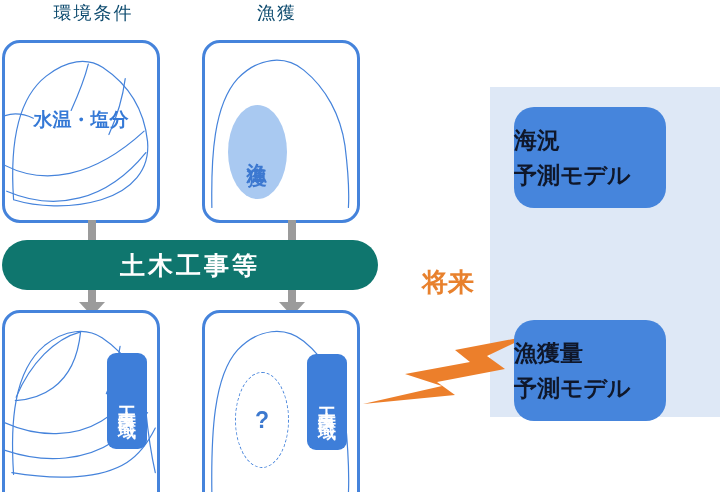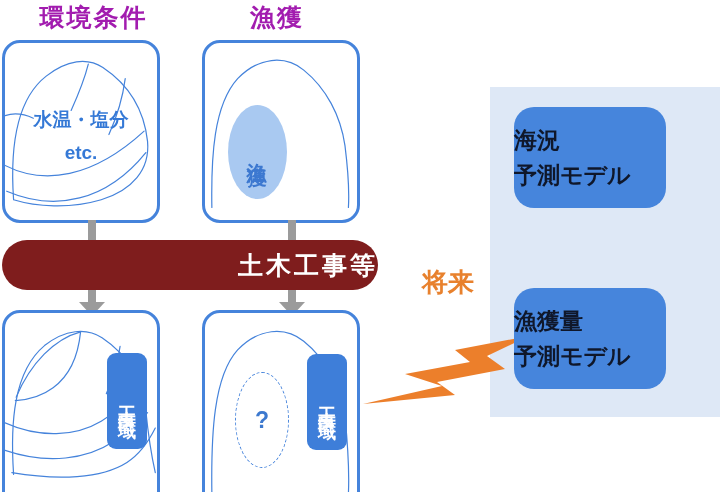--- a/index.html
+++ b/index.html
@@ -1,20 +1,20 @@
 <!DOCTYPE html>
 <html><head>
 <meta charset="utf-8">
 <style>
   html,body { margin:0; padding:0; background:#ffffff; }
   body { font-family:"Liberation Sans","DejaVu Sans",sans-serif; }
   .canvas { position:relative; width:720px; height:492px; overflow:hidden; background:#ffffff; }
   .abs { position:absolute; }
 
-  .col-title { color:#a21caf; font-weight:bold; font-size:25px; letter-spacing:2px; text-align:center; }
+  .col-title { color:#0c4a6e; font-weight:normal; font-size:18px; letter-spacing:2px; text-align:center; }
 
   .map-box { position:absolute; width:158px; background:#ffffff; border:3px solid #4583db;
              border-radius:18px; box-sizing:border-box; }
   .map-box svg { position:absolute; left:0; top:0; width:100%; height:100%; }
   .map-stroke { fill:none; stroke:#4583db; stroke-width:1.4; stroke-linecap:round; }
 
   .env-text { position:absolute; left:0; top:60px; width:100%; text-align:center;
               color:#3579d6; font-weight:bold; font-size:19px; line-height:33px; }
 
   .catch-ellipse { position:absolute; left:23px; top:62px; width:59px; height:94px;
@@ -22,39 +22,39 @@
                    display:flex; align-items:center; justify-content:center; }
   .v-text { writing-mode:vertical-rl; text-orientation:upright; }
   .catch-ellipse .v-text { color:#3c78d0; font-weight:bold; font-size:20px; letter-spacing:5px; }
 
   .connector { position:absolute; width:8px; background:#9b9b9b; }
   .arrow-head { position:absolute; width:0; height:0;
                 border-left:13px solid transparent; border-right:13px solid transparent;
                 border-top:14px solid #9b9b9b; }
 
   .pill { position:absolute; left:2px; top:240px; width:376px; height:50px; border-radius:25px;
-          background:#7f1d1d; color:#ffffff; font-weight:bold; font-size:25px; letter-spacing:3px;
-          display:flex; align-items:center; justify-content:flex-end; }
+          background:#0f766e; color:#ffffff; font-weight:bold; font-size:25px; letter-spacing:3px;
+          display:flex; align-items:center; justify-content:center; }
 
   .area-label { position:absolute; width:40px; height:96px; background:#3e7ed9; border-radius:9px;
                 display:flex; align-items:center; justify-content:center; z-index:2; }
   .area-label .v-text { color:#ffffff; font-weight:bold; font-size:18px; letter-spacing:5px; }
 
   .dashed-ellipse { position:absolute; left:30px; top:59px; width:52px; height:94px;
                     border:1.6px dashed #4583db; border-radius:50%;
                     display:flex; align-items:center; justify-content:center; }
   .dashed-ellipse .q { color:#3c79cf; font-size:23px; font-weight:bold; }
 
   .panel { position:absolute; left:490px; top:87px; width:230px; height:330px; background:#dee8f6; }
   .model-box { position:relative; margin-left:24px; width:152px; height:101px; border-radius:20px;
                background:#4685dc; color:#0f172a; font-weight:bold; font-size:23px; line-height:35px;
                text-align:left; display:flex; flex-direction:column; justify-content:center;
                z-index:6; box-sizing:border-box; }
   .model-box.first { margin-top:20px; }
-  .model-box.second { margin-top:80px; }
+  .model-box.second { margin-top:112px; }
   .plus-wrap { position:absolute; left:0; top:233px; width:100%; display:flex; justify-content:center; }
 
   .future { position:absolute; left:400px; top:266px; width:74px; text-align:right;
             color:#e8812d; font-weight:bold; font-size:26px; line-height:32px; z-index:3; }
   .bolt { position:absolute; left:358px; top:330px; z-index:5; }
 </style>
 </head>
 <body>
 
 <div class="canvas">
@@ -66,21 +66,20 @@
     <svg viewBox="0 0 177 177">
       <path class="map-stroke" d="M10,168 C6,110 12,52 48,24 C72,5 96,2 114,14 C144,34 162,64 166,100 C169,133 148,157 112,168 C75,179 36,176 10,168 Z"></path>
       <path class="map-stroke" d="M97,10 C92,30 86,44 77,64"></path>
       <path class="map-stroke" d="M140,27 C137,50 131,70 121,92"></path>
       <path class="map-stroke" d="M0,70 C12,66 22,68 33,73"></path>
       <path class="map-stroke" d="M0,128 C45,151 102,143 162,88"></path>
       <path class="map-stroke" d="M2,158 C58,182 118,170 164,113"></path>
     </svg>
     <div class="env-text">
       <div>水温・塩分</div>
-      <div>etc.</div>
     </div>
   </div>
 
   <div class="map-box" style="left:202px; top:40px; height:183px;">
     <svg viewBox="0 0 177 177">
       <path class="map-stroke" d="M8,177 C7,118 10,58 38,27 C62,2 93,-1 115,17 C141,38 158,70 163,105 C167,137 168,160 167,177"></path>
     </svg>
     <div class="catch-ellipse">
       <span class="v-text">漁獲</span>
     </div>

